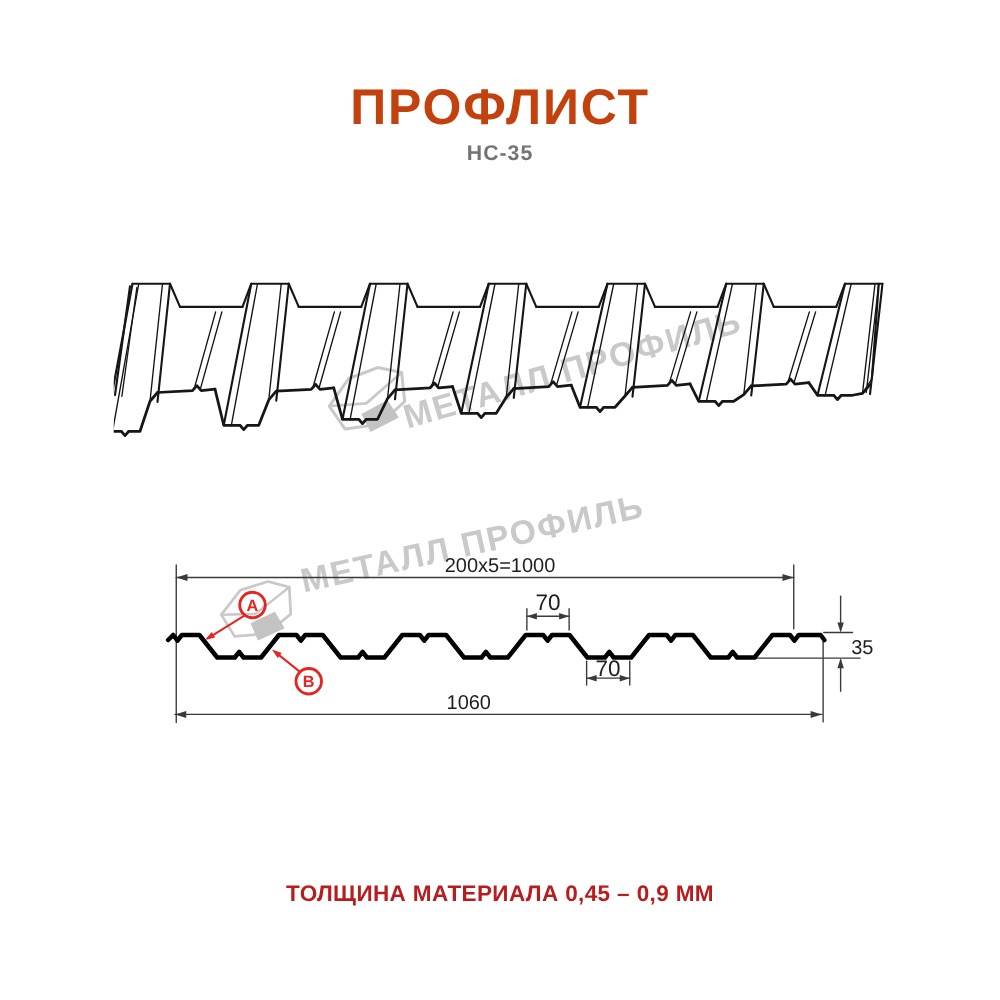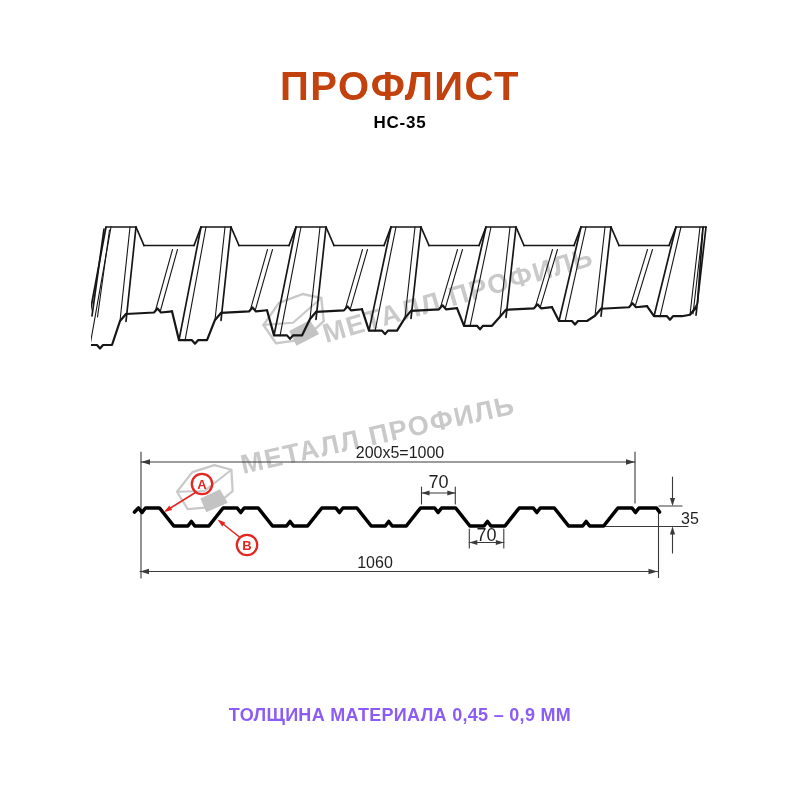--- a/index.html
+++ b/index.html
@@ -1,23 +1,23 @@
 <!DOCTYPE html>
 <html><head>
 <meta charset="utf-8">
 <style>
   html,body{margin:0;padding:0;background:#ffffff;}
   body{width:800px;height:800px;position:relative;overflow:hidden;
        font-family:"Liberation Sans",sans-serif;}
   .page-title{position:absolute;left:0;top:64px;width:800px;text-align:center;
       font-size:40px;font-weight:700;letter-spacing:1.5px;color:#c2410c;}
   .page-subtitle{position:absolute;left:0;top:113px;width:800px;text-align:center;
-      font-size:17px;font-weight:700;letter-spacing:.8px;color:#000000;}
+      font-size:17px;font-weight:700;letter-spacing:.8px;color:#737373;}
   .footer-note{position:absolute;left:0;top:705px;width:800px;text-align:center;
-      font-size:18px;font-weight:700;letter-spacing:.3px;color:#8b5cf6;}
+      font-size:18px;font-weight:700;letter-spacing:.3px;color:#b91c1c;}
   svg{position:absolute;left:0;top:0;}
   text{font-family:"Liberation Sans",sans-serif;}
   .dimtxt{fill:#1f1f1f;font-size:16px;}
   .dim70{fill:#1f1f1f;font-size:18px;}
   .wmtxt{font-size:27px;font-weight:700;letter-spacing:1.5px;}
   .callout-letter{font-size:13px;font-weight:700;}
 </style>
 </head>
 <body>
 

